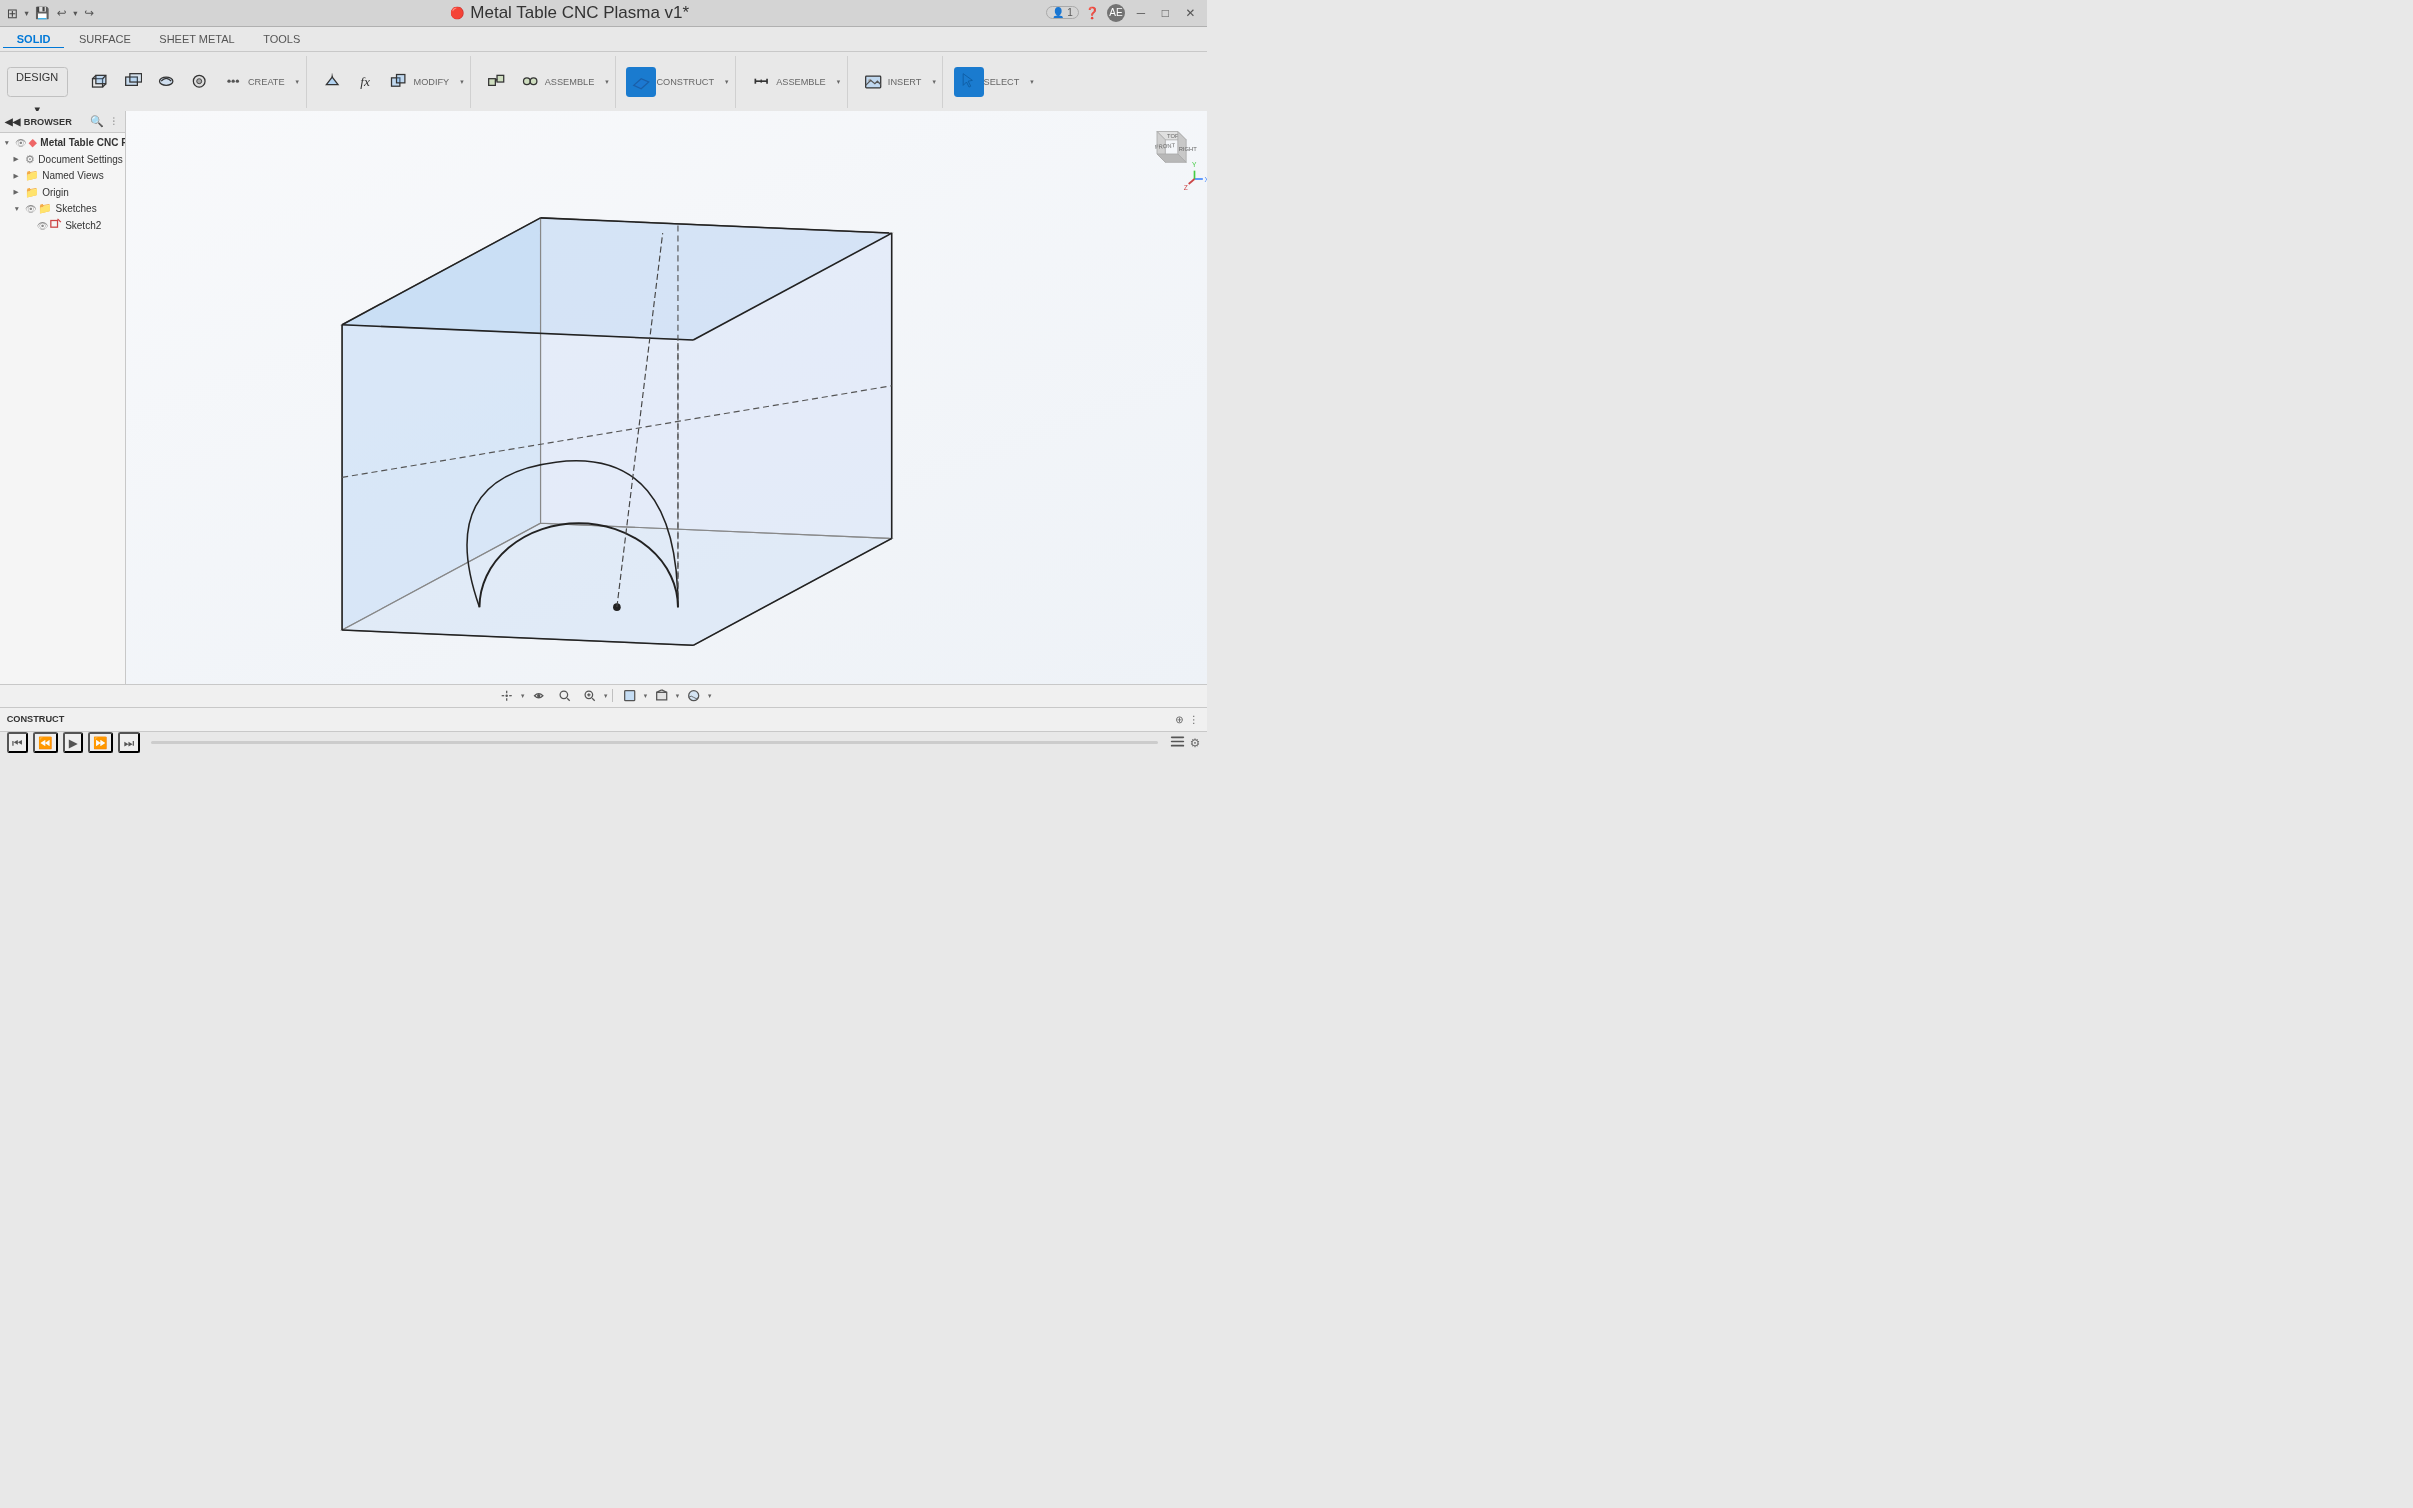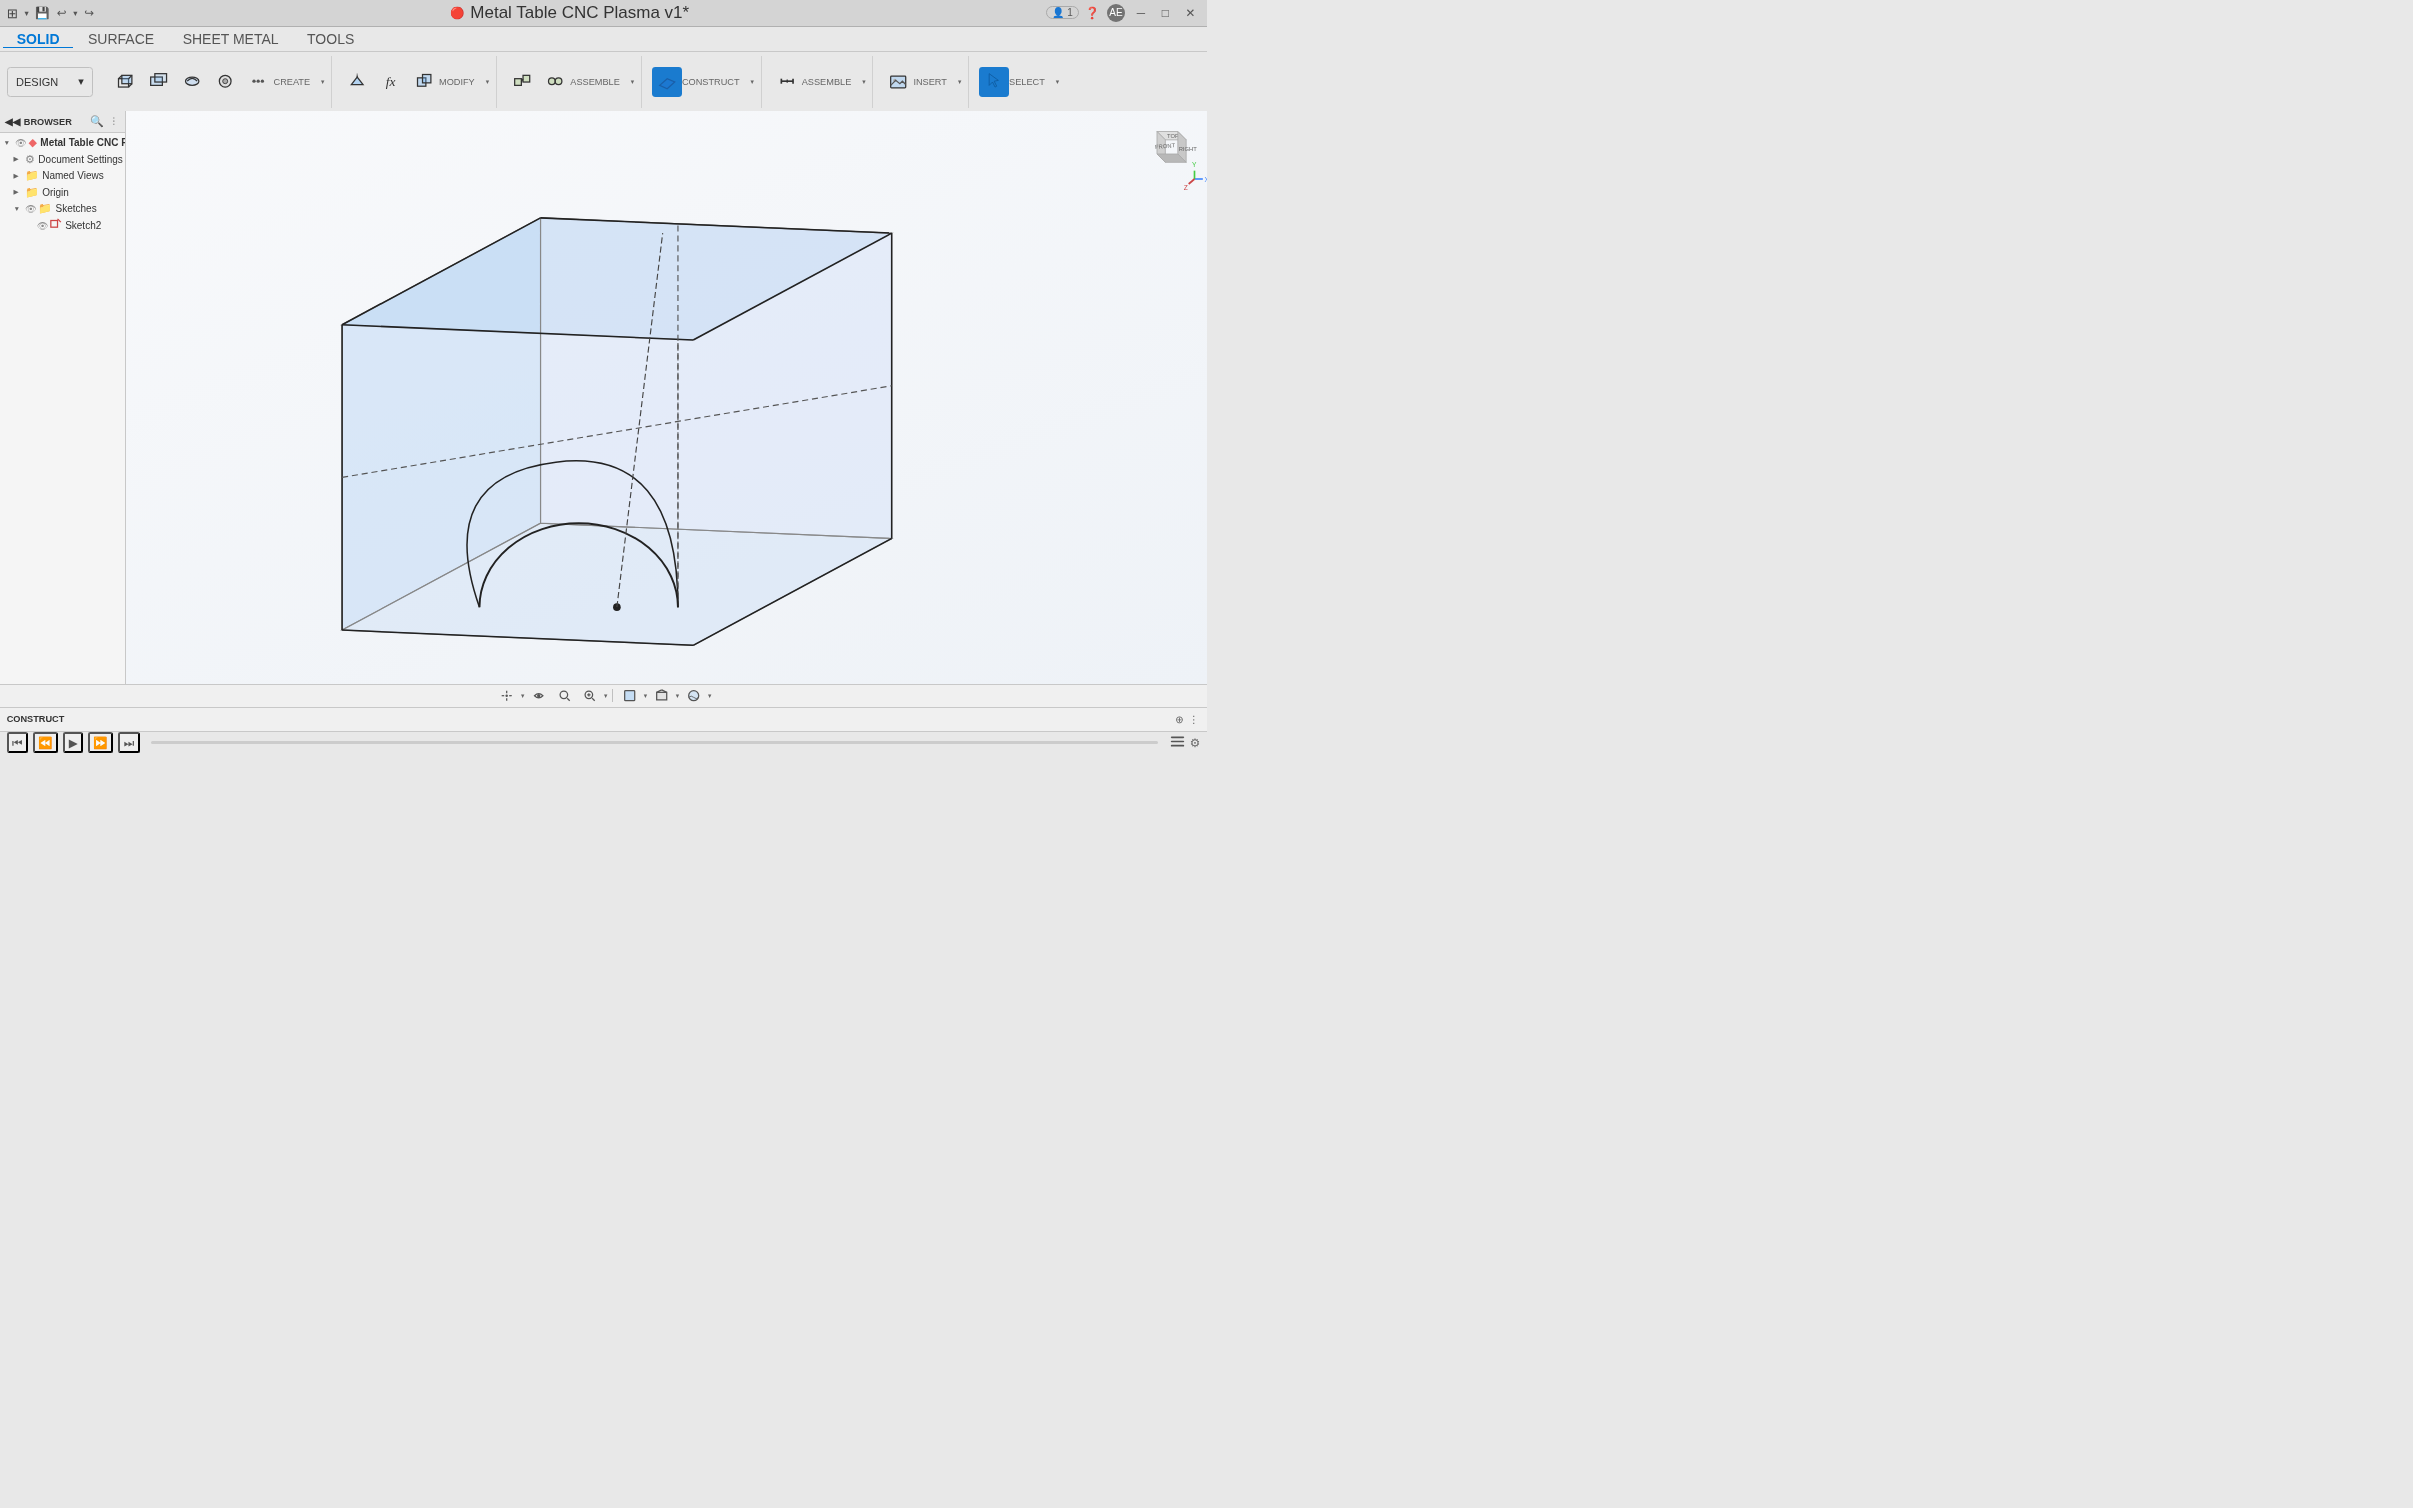--- a/index.html
+++ b/index.html
@@ -7,21 +7,21 @@
 
     
     #title-bar {
       display: flex; align-items: center; height: 27px; background: #d4d4d4;
       border-bottom: 0.8px solid #b0b0b0; padding: 0 6.7px; gap: 6.7px;
     }
     #tabs-row {
       display: flex; align-items: center; height: 25px; border-bottom: 0.8px solid #c8c8c8; padding: 0 3.4px;
     }
     .tab-item {
-      padding: 0 13.4px; height: 18px; display: flex; align-items: center; font-size: 14px;
+      padding: 0 13.4px; height: 18px; display: flex; align-items: center; font-size: 11px;
       color: #555; cursor: pointer; border-bottom: 1.7px solid transparent; margin-right: 1.7px;
     }
     .tab-item.active { color: #0078d7; border-bottom: 1.7px solid #0078d7; font-weight: 600; }
 
     #toolbar-row {
       display: flex; align-items: center; height: 59px; padding: 3.4px 6.7px; gap: 3.4px;
     }
     .toolbar-group {
       display: flex; flex-direction: row; align-items: center; border-right: 0.8px solid #d0d0d0;
       padding: 0 6.7px; height: 52px; justify-content: space-between;
@@ -35,21 +35,21 @@
     }
     .toolbar-icon-btn.active { background: #1a7bcf; color: white; }
     .toolbar-label {
       font-size: 9.2px; color: #666; display: flex; align-items: center; gap: 11px; cursor: pointer;
       white-space: nowrap;
     }
     .toolbar-label .arrow { font-size: 6.7px; }
     .design-btn {
       display: flex; align-items: center; gap: 20px; padding: 3.4px 8.4px; height: 30px;
       background: #e8e8e8; border: 0.8px solid #c0c0c0; border-radius: 3.4px; cursor: pointer;
-      font-size: 11px; color: #333; white-space: nowrap; margin-right: 6.7px;
+      font-size: 11px; color: #333; white-space: nowrap; margin-right: 6.7px; flex-direction: column;
     }
 
     
     #browser-panel {
       width: 126px; background: #f5f5f5; border-right: 0.8px solid #c8c8c8;
       display: flex; flex-direction: column;
     }
     #browser-header {
       display: flex; align-items: center; justify-content: space-between;
       padding: 3.4px 5px; background: #e8e8e8; border-bottom: 0.8px solid #c8c8c8; height: 22px;

